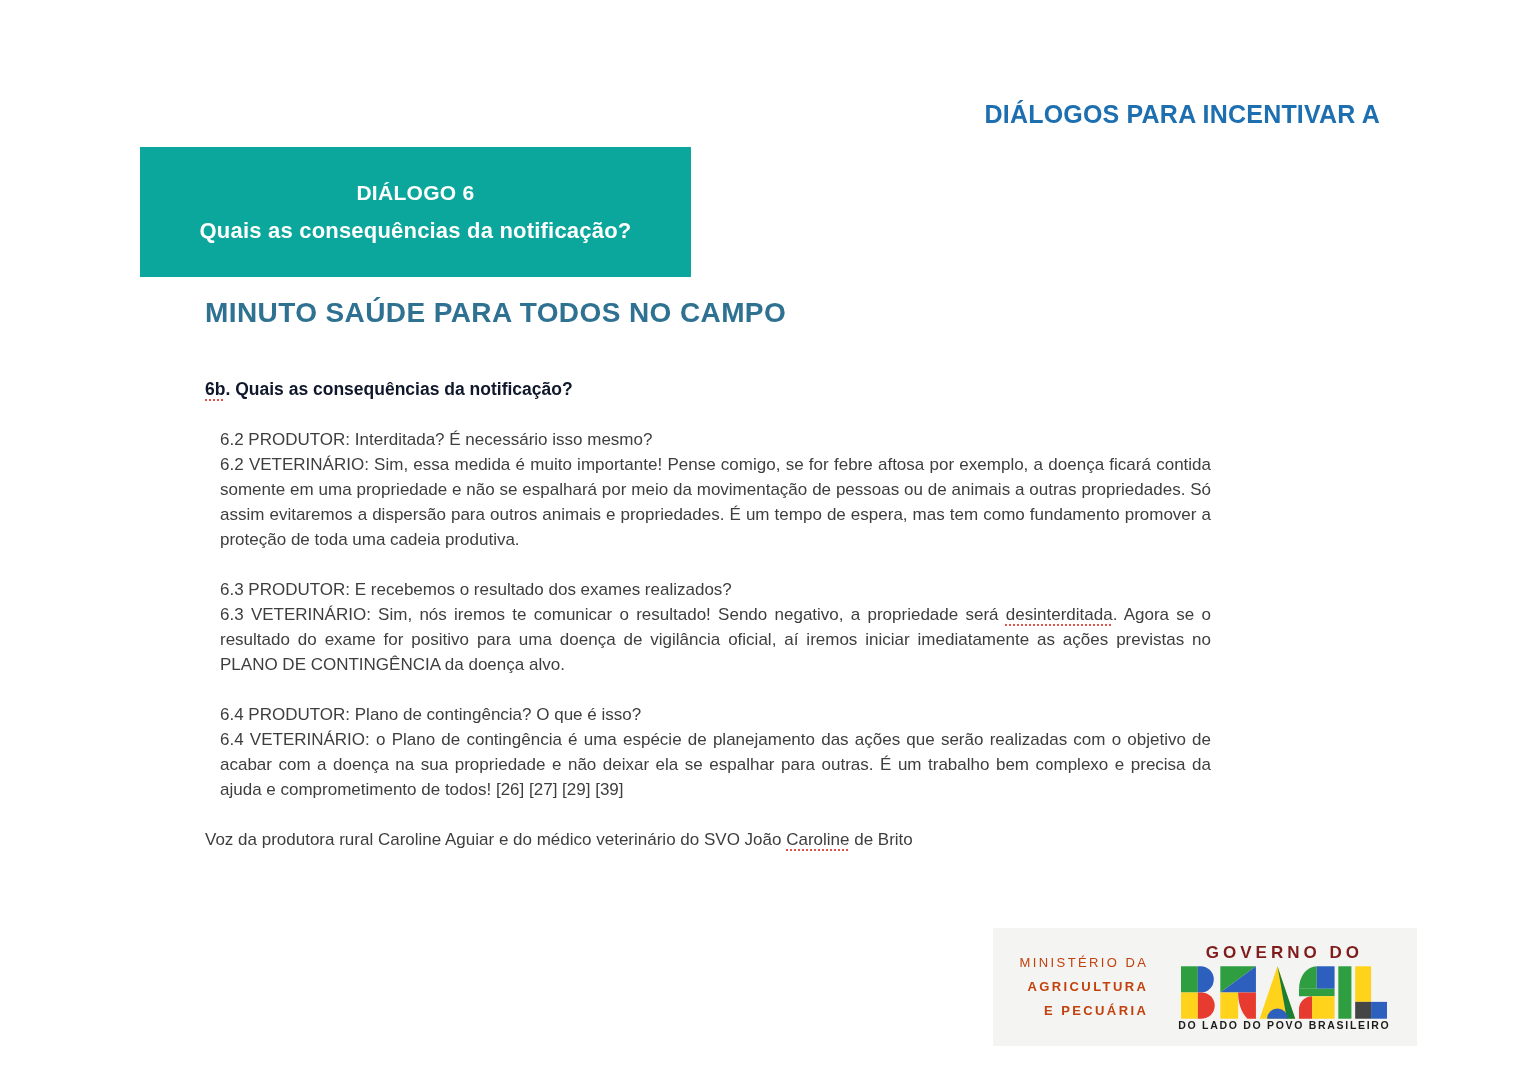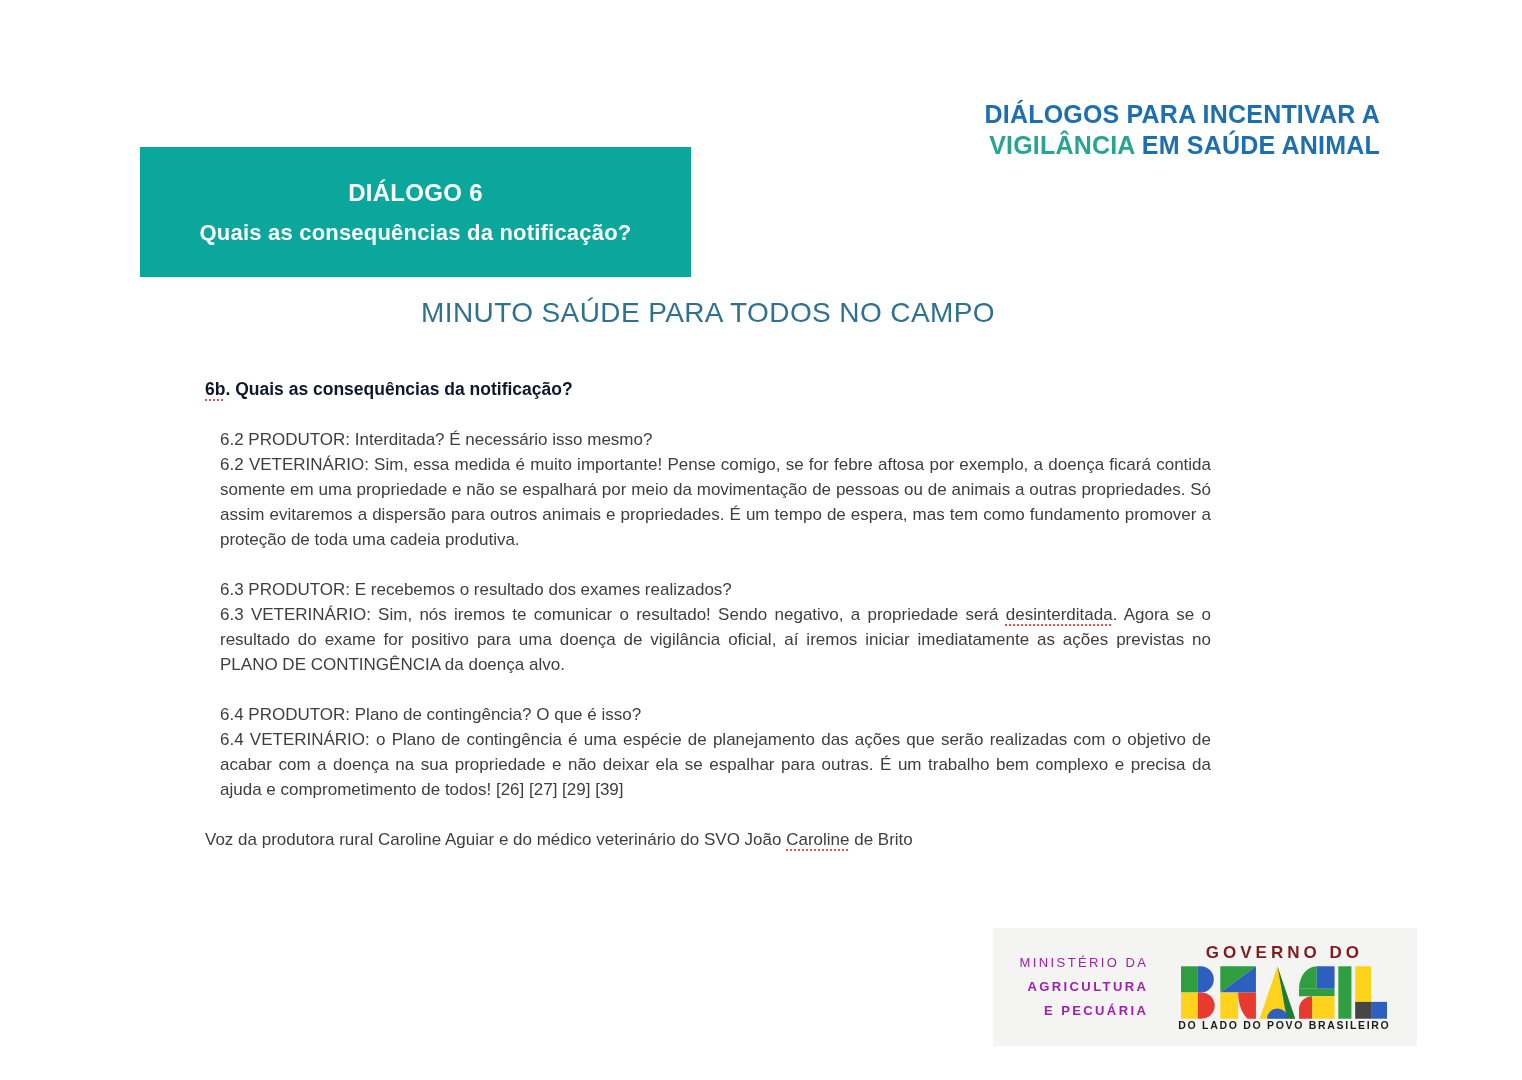--- a/index.html
+++ b/index.html
@@ -14,62 +14,61 @@
     color:var(--header-blue,#1d6fb0);
   }
   .header-title .teal{color:var(--header-teal,#2aa491);}
   
   .banner{
     position:absolute;left:140px;top:147px;width:551px;height:130px;
     background:var(--banner-teal,#0ba79c);color:#ffffff;
     display:flex;flex-direction:column;align-items:center;justify-content:center;gap:13px;
     font-weight:bold;text-align:center;
   }
-  .banner-title{font-size:24px;letter-spacing:.3px;}
+  .banner-title{font-size:21px;letter-spacing:.3px;}
   .banner-question{font-size:22px;letter-spacing:.2px;}
   
   .section-title{
-    position:absolute;top:297px;left:205px;width:1006px;text-align:center;
-    font-size:28px;color:var(--title-steel,#2e7191);font-weight:400;letter-spacing:.4px;
+    position:absolute;top:297px;left:205px;width:1006px;text-align:left;
+    font-size:28px;color:var(--title-steel,#2e7191);font-weight:700;letter-spacing:.4px;
   }
   
   .content{
     position:absolute;top:377px;left:205px;width:1006px;
     font-size:17px;line-height:25px;color:#3e3e3e;
   }
   .content p{margin:0;}
   .heading{font-weight:bold;color:#0f172a;font-size:17.5px;margin:0 0 25px 0 !important;}
   .block{margin:0 0 25px 15px;}
   .vet{text-align:justify;}
   .misspell{
     text-decoration:underline dotted var(--spell-red,#e0544a) 2px;
     text-decoration-skip-ink:none;text-underline-offset:4px;
   }
   
   .footer{
     position:absolute;left:993px;top:928px;width:424px;height:118px;
     background:#f4f4f2;display:flex;align-items:center;justify-content:center;gap:30px;
   }
   .ministry{
-    text-align:right;font-size:13px;letter-spacing:2.4px;color:#a21caf;line-height:24px;white-space:nowrap;
+    text-align:right;font-size:13px;letter-spacing:2.4px;color:#c2410c;line-height:24px;white-space:nowrap;
   }
   .ministry .b{font-weight:bold;}
   .gov{display:flex;flex-direction:column;align-items:center;}
   .gov-top{font-size:17px;font-weight:bold;letter-spacing:4px;color:#7f1d1d;margin-bottom:3px;white-space:nowrap;}
   .gov-tag{font-size:10.5px;font-weight:bold;letter-spacing:1.7px;color:#1c1c1c;white-space:nowrap;}
   .brasil-svg{display:block;}
 </style>
 </head>
 <body>
 
 <div class="page">
 
   <div class="header-title">
     <div>DIÁLOGOS PARA INCENTIVAR A</div>
-    <div><span class="teal">VIGILÂNCIA</span><span> EM SAÚDE ANIMAL</span></div>
   </div>
 
   <div class="banner">
     <div class="banner-title">DIÁLOGO 6</div>
     <div class="banner-question">Quais as consequências da notificação?</div>
   </div>
 
   <div class="section-title">MINUTO SAÚDE PARA TODOS NO CAMPO</div>
 
   <div class="content">

